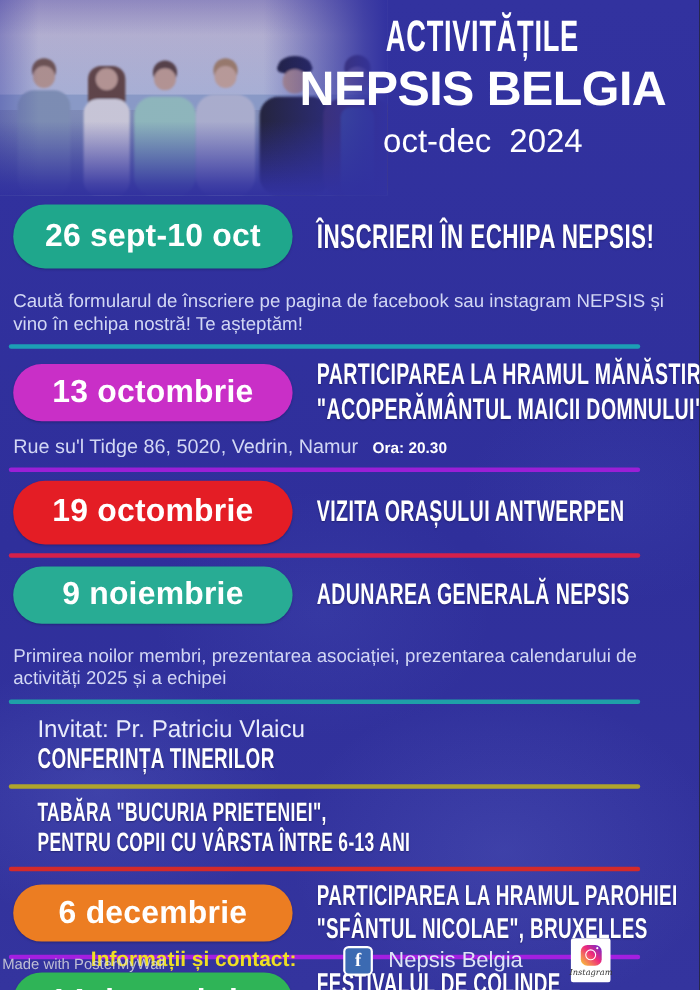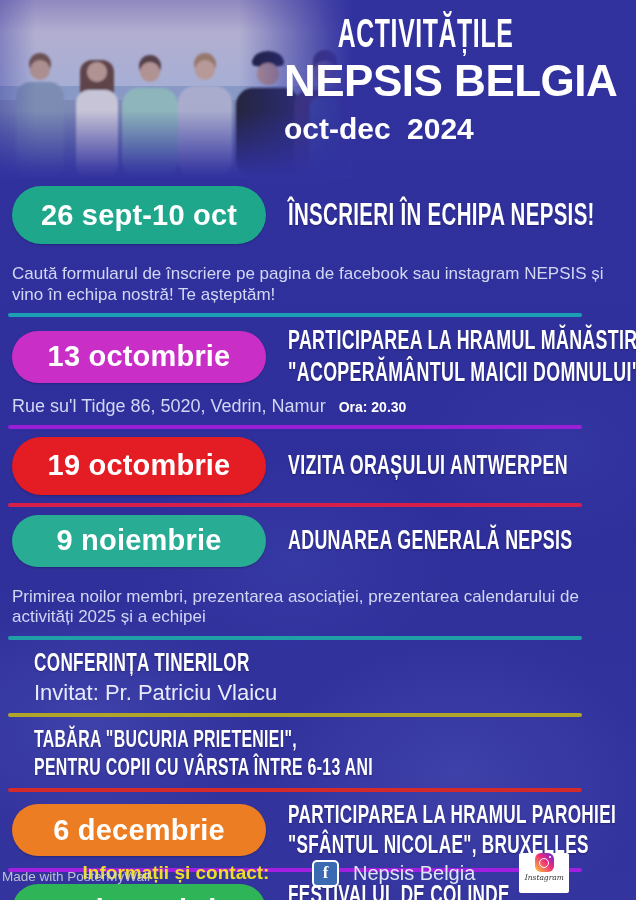--- a/index.html
+++ b/index.html
@@ -17,24 +17,24 @@
   .hero{position:relative;height:178px;}
   .photo{position:absolute;left:0;top:0;width:352px;height:178px;}
   .photo svg{display:block;width:100%;height:100%;}
   .photo::after{
     content:"";position:absolute;inset:0;
     background:
       linear-gradient(90deg, rgba(49,49,159,.35) 0%, rgba(49,49,159,0) 10%, rgba(49,49,159,0) 68%, rgba(49,49,159,.85) 94%, #3232a0 100%),
       linear-gradient(180deg, rgba(49,49,159,.30) 0%, rgba(49,49,159,0) 18%, rgba(49,49,159,0) 62%, rgba(49,49,159,.88) 94%, #32329f 100%),
       linear-gradient(0deg, rgba(49,49,159,.20), rgba(49,49,159,.20));
   }
-  .title-block{position:absolute;right:6px;top:12px;width:346px;text-align:left;line-height:1.08;}
+  .title-block{position:absolute;right:24px;top:12px;width:346px;text-align:center;line-height:1.08;}
   .t1{font-size:40px;font-weight:bold;letter-spacing:1px;display:inline-block;transform:scaleX(.62);transform-origin:50% 50%;white-space:nowrap;}
   .t2{font-size:44px;font-weight:bold;letter-spacing:-.5px;white-space:nowrap;margin-top:2px;}
-  .t3{font-size:30px;font-weight:bold;margin-top:8px;word-spacing:8px;}
+  .t3{font-size:30px;font-weight:normal;margin-top:8px;word-spacing:8px;}
   
   .row{display:flex;align-items:center;margin:8px 0 0 12px;}
   .pill{
     flex:none;width:254px;border-radius:30px;display:flex;align-items:center;justify-content:center;
     font-weight:bold;color:#fff;font-size:29px;letter-spacing:.2px;
     box-shadow:0 1px 2px rgba(0,0,30,.25);
   }
   .pill.h58{height:58px;} .pill.h54{height:54px;} .pill.h52{height:52px;}
   .head{flex:1;margin-left:22px;line-height:1.15;}
   .cond{display:inline-block;transform:scaleX(.66);transform-origin:0 50%;white-space:nowrap;
@@ -49,21 +49,21 @@
   .tight{margin-top:20px;}
   
   .footer{position:absolute;left:4px;right:0;bottom:0;height:54px;display:flex;align-items:center;}
   .contact{margin-left:44px;width:256px;text-align:center;color:#eedf24;font-weight:bold;line-height:1.25;}
   .contact .c1{font-size:19px;}
   .contact .c2{font-size:21px;}
   .social{display:flex;align-items:center;margin-left:8px;}
   .fb-box{width:27px;height:27px;background:#fff;border-radius:5px;display:flex;align-items:center;justify-content:center;}
   .fb-inner{width:23px;height:23px;background:#3b6ab2;border-radius:3px;color:#fff;font-weight:bold;font-size:17px;display:flex;align-items:center;justify-content:center;font-family:"Liberation Serif",serif;}
   .fb-label{font-size:20px;color:#dfe4f6;margin-left:14px;font-weight:400;}
-  .ig-card{margin-left:36px;width:50px;height:40px;background:#fff;border-radius:2px;display:flex;flex-direction:column;align-items:center;}
+  .ig-card{margin-left:36px;width:36px;height:40px;background:#fff;border-radius:2px;display:flex;flex-direction:column;align-items:center;justify-content:center;}
   .ig-cam{width:19px;height:19px;border-radius:6px;background:linear-gradient(45deg,#f9ce34 0%,#ee2a7b 55%,#6228d7 100%);position:relative;}
   .ig-cam::before{content:"";position:absolute;left:4.5px;top:4.5px;width:8px;height:8px;border:1.8px solid #fff;border-radius:50%;}
   .ig-cam::after{content:"";position:absolute;right:2.5px;top:2.5px;width:2.2px;height:2.2px;background:#fff;border-radius:50%;}
   .ig-script{font-family:"DejaVu Serif",serif;font-style:italic;font-size:7.5px;color:#333;margin-top:1px;}
   .ig-label{font-size:19px;color:#dfe4f6;margin-left:14px;font-weight:400;}
   .watermark{position:absolute;left:2px;bottom:16px;font-size:13.5px;color:rgba(215,215,222,.85);z-index:5;font-weight:400;}
 </style>
 </head>
 <body>
 
@@ -154,22 +154,22 @@
 
   <div class="row">
     <div class="pill h52" style="background-color: rgb(40, 172, 148);">9 noiembrie</div>
     <div class="head"><span class="cond fs27">ADUNAREA GENERALĂ NEPSIS</span></div>
   </div>
   <div class="desc tight">Primirea noilor membri, prezentarea asociației, prezentarea calendarului de activități 2025 și a echipei</div>
   <div class="sep" style="background-color: rgb(31, 160, 168);"></div>
 
   <div class="row">
     <div class="head">
+      <span class="hl subtitle">Invitat: Pr. Patriciu Vlaicu</span>
       <span class="hl"><span class="cond fs26">CONFERINȚA TINERILOR</span></span>
-      <span class="hl subtitle">Invitat: Pr. Patriciu Vlaicu</span>
     </div>
   </div>
   <div class="sep" style="background-color: rgb(175, 164, 44);"></div>
 
   <div class="row">
     <div class="head">
       <span class="hl"><span class="cond fs24">TABĂRA "BUCURIA PRIETENIEI",</span></span>
       <span class="hl"><span class="cond fs24">PENTRU COPII CU VÂRSTA ÎNTRE 6-13 ANI</span></span>
     </div>
   </div>

